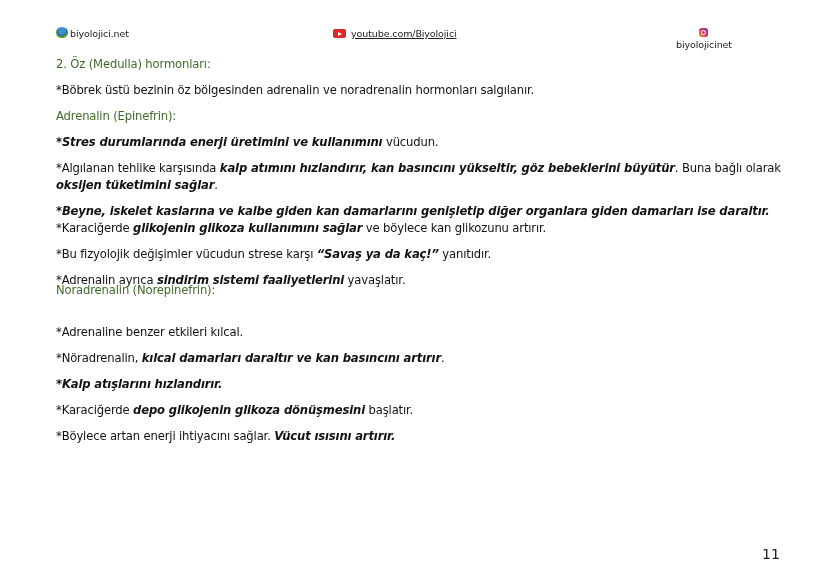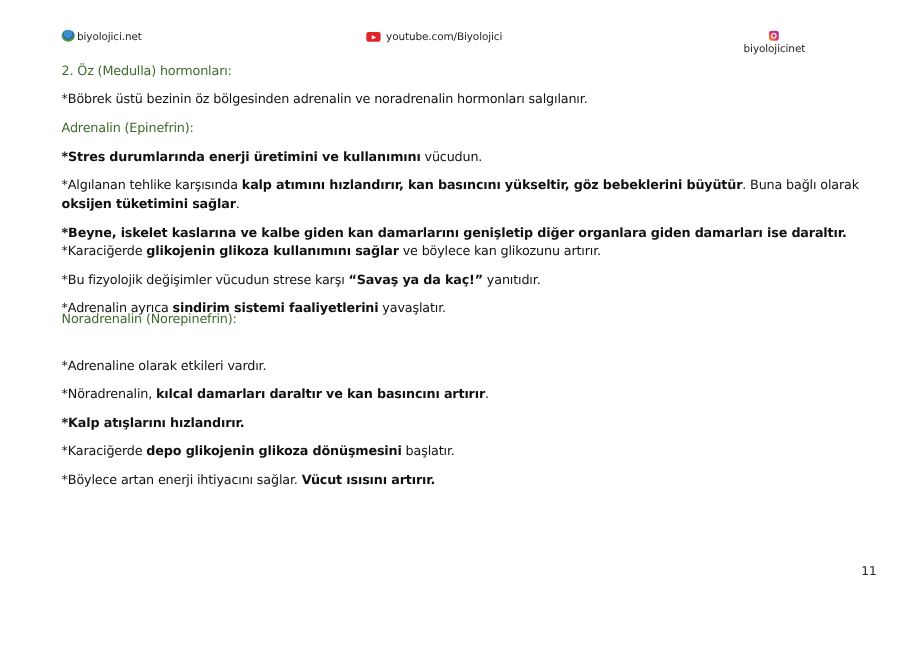--- a/index.html
+++ b/index.html
@@ -27,21 +27,21 @@
     .hdr-item {
       position: absolute;
       top: 0;
       display: flex;
       align-items: center;
       gap: 2px;
       white-space: nowrap;
       letter-spacing: -0.1px;
     }
     .hdr-left { left: 56px; }
-    .hdr-center { left: 333px; }
+    .hdr-center { left: 333px; text-decoration: underline; }
     .hdr-right { left: 676px; flex-direction: column; }
     .icon-globe {
       width: 12px; height: 11px;
       border-radius: 50%;
       background: radial-gradient(circle at 50% 35%, #3b8fd1 0 40%, #2e6ea8 41% 55%, #4b9a3a 56% 100%);
       display: inline-block;
       position: relative;
       top: -1px;
     }
     .icon-yt {
@@ -88,28 +88,27 @@
     .line {
       position: absolute;
       left: 0;
       white-space: nowrap;
       letter-spacing: -0.15px;
     }
     .heading {
       color: #3f6b2a;
       font-weight: normal;
     }
-    b { font-weight: bold; }
+    b { font-weight: bold; font-style: italic; }
     .page-number {
       position: absolute;
       left: 762px;
-      top: 513px;
-      font-size: 11px;
+      top: 546px;
+      font-size: 14px;
       color: #222;
-      margin-left: 21px;
     }
   </style>
 </head>
 <body>
 
 <div class="page-header">
   <div class="hdr-item hdr-left">
     <span class="icon-globe"></span>
     <span>biyolojici.net</span>
   </div>
@@ -151,21 +150,21 @@
   <div class="line" style="top:190px">
     <span>*Bu fizyolojik değişimler vücudun strese karşı </span><b>“Savaş ya da kaç!”</b><span> yanıtıdır.</span>
   </div>
 
   <div class="line" style="top:216px">
     <span>*Adrenalin ayrıca </span><b>sindirim sistemi faaliyetlerini</b><span> yavaşlatır.</span>
   </div>
 
   <div class="line heading" style="top:226px">Noradrenalin (Norepinefrin):</div>
 
-  <div class="line" style="top:268px">*Adrenaline olarak etkileri vardır.</div>
+  <div class="line" style="top:268px">*Adrenaline benzer etkileri kılcal.</div>
 
   <div class="line" style="top:294px">
     <span>*Nöradrenalin, </span><b>kılcal damarları daraltır ve kan basıncını artırır</b><span>.</span>
   </div>
 
   <div class="line" style="top:320px">
     <b>*Kalp atışlarını hızlandırır</b><b>.</b>
   </div>
 
   <div class="line" style="top:346px">

